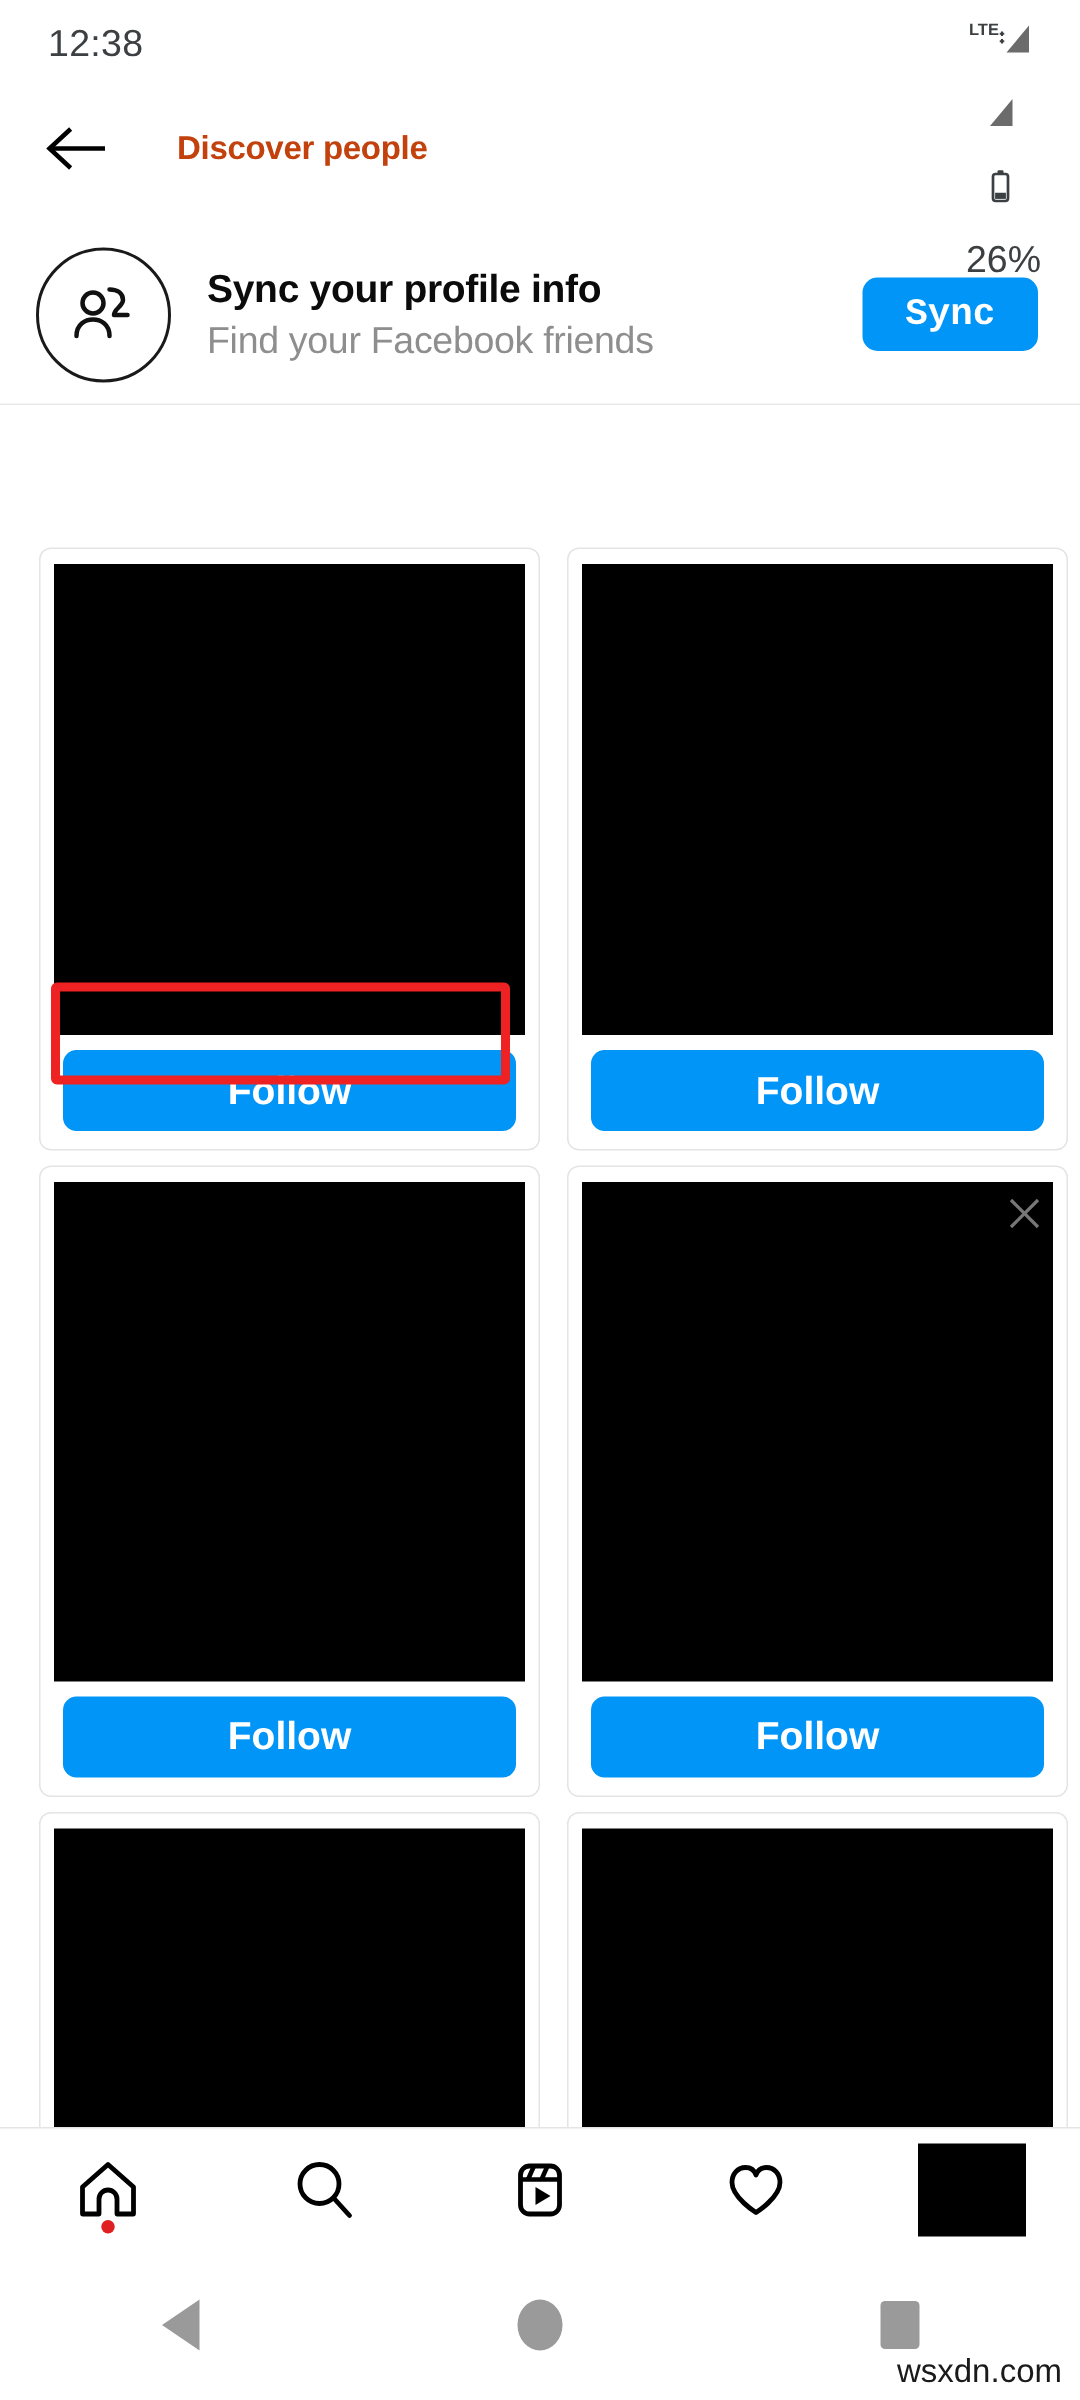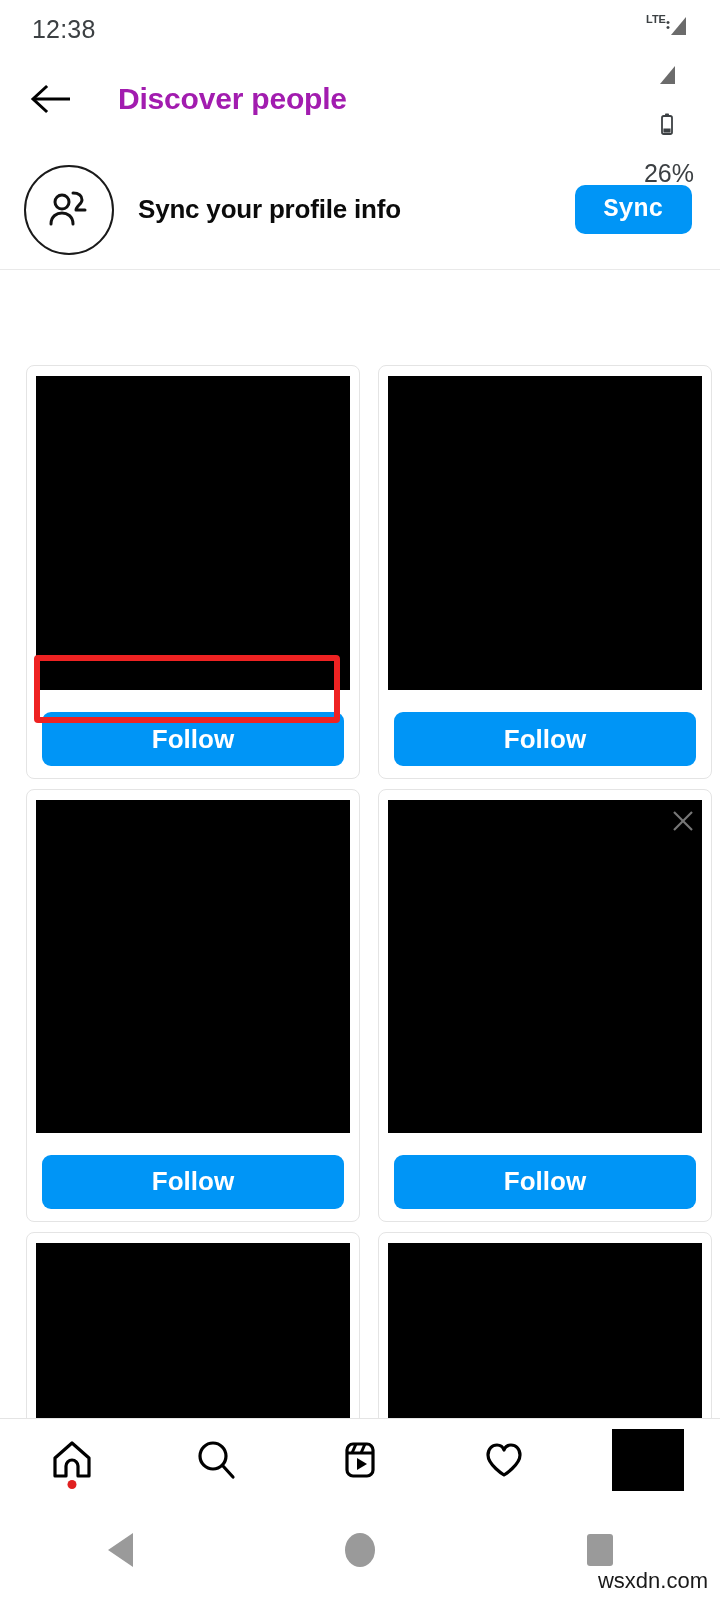--- a/index.html
+++ b/index.html
@@ -58,23 +58,23 @@
     align-items: center;
     padding-left: 26px;
   }
   .back-btn {
     width: 52px; height: 52px;
     display: flex; align-items: center; justify-content: center;
     cursor: pointer;
     background: none; border: none;
   }
   .page-title {
-    font-size: 30px;
+    font-size: 22px;
     font-weight: bold;
-    color: #a21caf;
+    color: #c2410c;
     margin-left: 40px;
     letter-spacing: -0.2px;
   }
 
   
   .sync-row {
     position: absolute;
     top: 150px; left: 0;
     width: 720px;
     height: 120px;
@@ -169,21 +169,21 @@
   .card-media.tall { aspect-ratio: 1 / 1.06; }
   .card-dismiss {
     position: absolute;
     top: 8px; right: 6px;
     width: 26px; height: 26px;
     cursor: pointer;
   }
   .follow-btn {
     width: 96%;
     height: 54px;
-    margin-top: 22px;
+    margin-top: 10px;
     background: #0095f6;
     border: none;
     border-radius: 9px;
     color: #ffffff;
     font-size: 26px;
     font-weight: bold;
     font-family: "Liberation Sans", sans-serif;
     cursor: pointer;
     display: flex; align-items: center; justify-content: center; text-align: right;
   }
@@ -327,20 +327,21 @@
   <div class="sync-row">
     <div class="sync-avatar">
       <svg width="48" height="44" viewBox="0 0 48 44">
         <circle cx="17" cy="14" r="7" fill="none" stroke="#111" stroke-width="3"></circle>
         <path d="M6,36 C6,28 12,25 17,25 C22,25 28,28 28,36" fill="none" stroke="#111" stroke-width="3" stroke-linecap="round"></path>
         <path d="M28,5 C34,5 37,8 37,12 C37,16 31,18 31,22 L40,22" fill="none" stroke="#111" stroke-width="3" stroke-linecap="round" stroke-linejoin="round"></path>
       </svg>
     </div>
     <div class="sync-text">
       <div class="sync-title">Sync your profile info</div>
+      <div class="sync-sub">Find your Facebook friends</div>
     </div>
     <button class="sync-btn">Sync</button>
   </div>
 
 
   <div class="grid-viewport">
     <div class="grid">
 
       <div class="sugg-card">
         <div class="card-media"></div>

